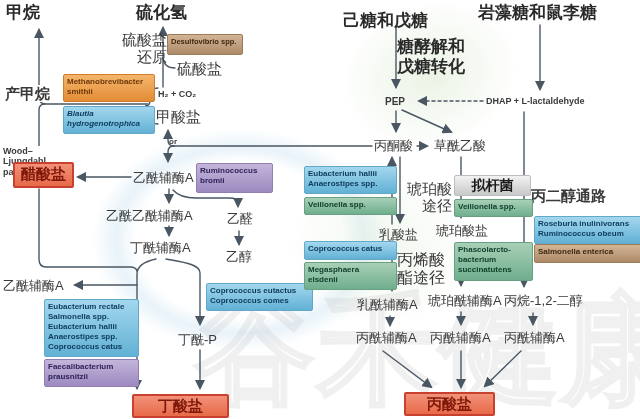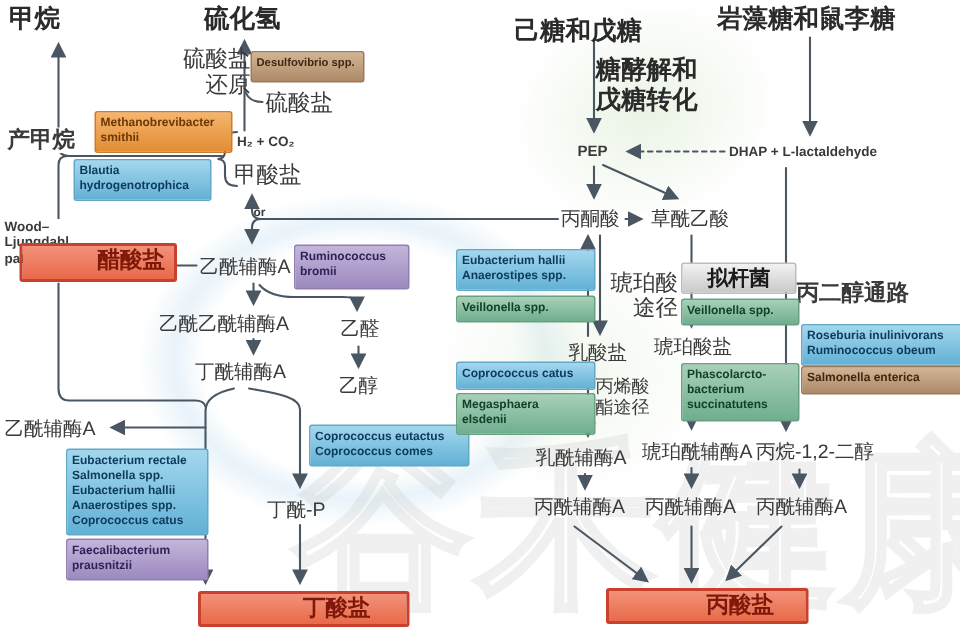--- a/index.html
+++ b/index.html
@@ -28,22 +28,22 @@
   .whitebg{background:#ffffff;padding:0 1px;margin-top:32px;}
   .rightal{text-align:right;}
   .box{position:absolute;border-radius:2px;padding:2px 3px;font-size:8px;font-weight:bold;line-height:1.25;white-space:nowrap;overflow:hidden;}
   .t-orange{background:linear-gradient(180deg,#f5b66b,#e28c36);border:1px solid #cf7c2e;color:#6d3708;}
   .t-blue{background:linear-gradient(180deg,#a3d7ee,#62b1d5);border:1px solid #62a8c9;color:#0d3a5c;}
   .t-green{background:linear-gradient(180deg,#a8d0b7,#6fae8e 80%,#6fae8e);background:linear-gradient(180deg,#a8d0b7,#6fae8e);border:1px solid #699f82;color:#11402b;}
   .t-purple{background:linear-gradient(180deg,#c3b5da,#9c89bf);border:1px solid #917fb4;color:#2f2258;}
   .t-tan{background:linear-gradient(180deg,#d2b596,#ad8a68;);background:linear-gradient(180deg,#d2b596,#ad8a68);border:1px solid #9c7b58;color:#3f2710;}
   .t-gray{background:linear-gradient(180deg,#f2f2f2,#c9c9c9);border:1px solid #bdbdbd;color:#1a1a1a;}
   .product{position:absolute;background:linear-gradient(180deg,#f29179,#e86a49);border:2px solid #c8402e;border-radius:2px;
-    color:#7e1808;font-size:15px;font-weight:bold;text-align:center;line-height:20px;padding-left:44px;}
-  .cjk14{font-size:12px;}
+    color:#7e1808;font-size:15px;font-weight:bold;text-align:center;line-height:20px;}
+  .cjk14{font-size:16px;}
 </style>
 </head>
 <body>
 
 <div id="stage">
 
   <div class="decor" id="swirl-blue"></div>
   <div class="decor" id="leaf-green"></div>
   <div class="decor" id="leaf-green2"></div>
   <div id="watermark">谷禾健康</div>
@@ -154,21 +154,21 @@
 
   <div class="product" style="left:404px;top:392px;width:87px;height:20px;">丙酸盐</div>
 
   <div class="box t-tan" style="left:167px;top:34px;width:68px;height:15px;font-size:7.5px;">
     <div>Desulfovibrio spp.</div>
   </div>
   <div class="box t-orange" style="left:63px;top:74px;width:84px;height:22px;">
     <div>Methanobrevibacter</div>
     <div>smithii</div>
   </div>
-  <div class="box t-blue" style="left:49px;top:106px;width:84px;height:22px;">
+  <div class="box t-blue" style="left:63px;top:106px;width:84px;height:22px;font-style:italic;">
     <div>Blautia</div>
     <div>hydrogenotrophica</div>
   </div>
   <div class="box t-purple" style="left:196px;top:163px;width:69px;height:24px;">
     <div>Ruminococcus</div>
     <div>bromii</div>
   </div>
   <div class="box t-blue" style="left:44px;top:299px;width:87px;height:52px;">
     <div>Eubacterium rectale</div>
     <div>Salmonella spp.</div>

